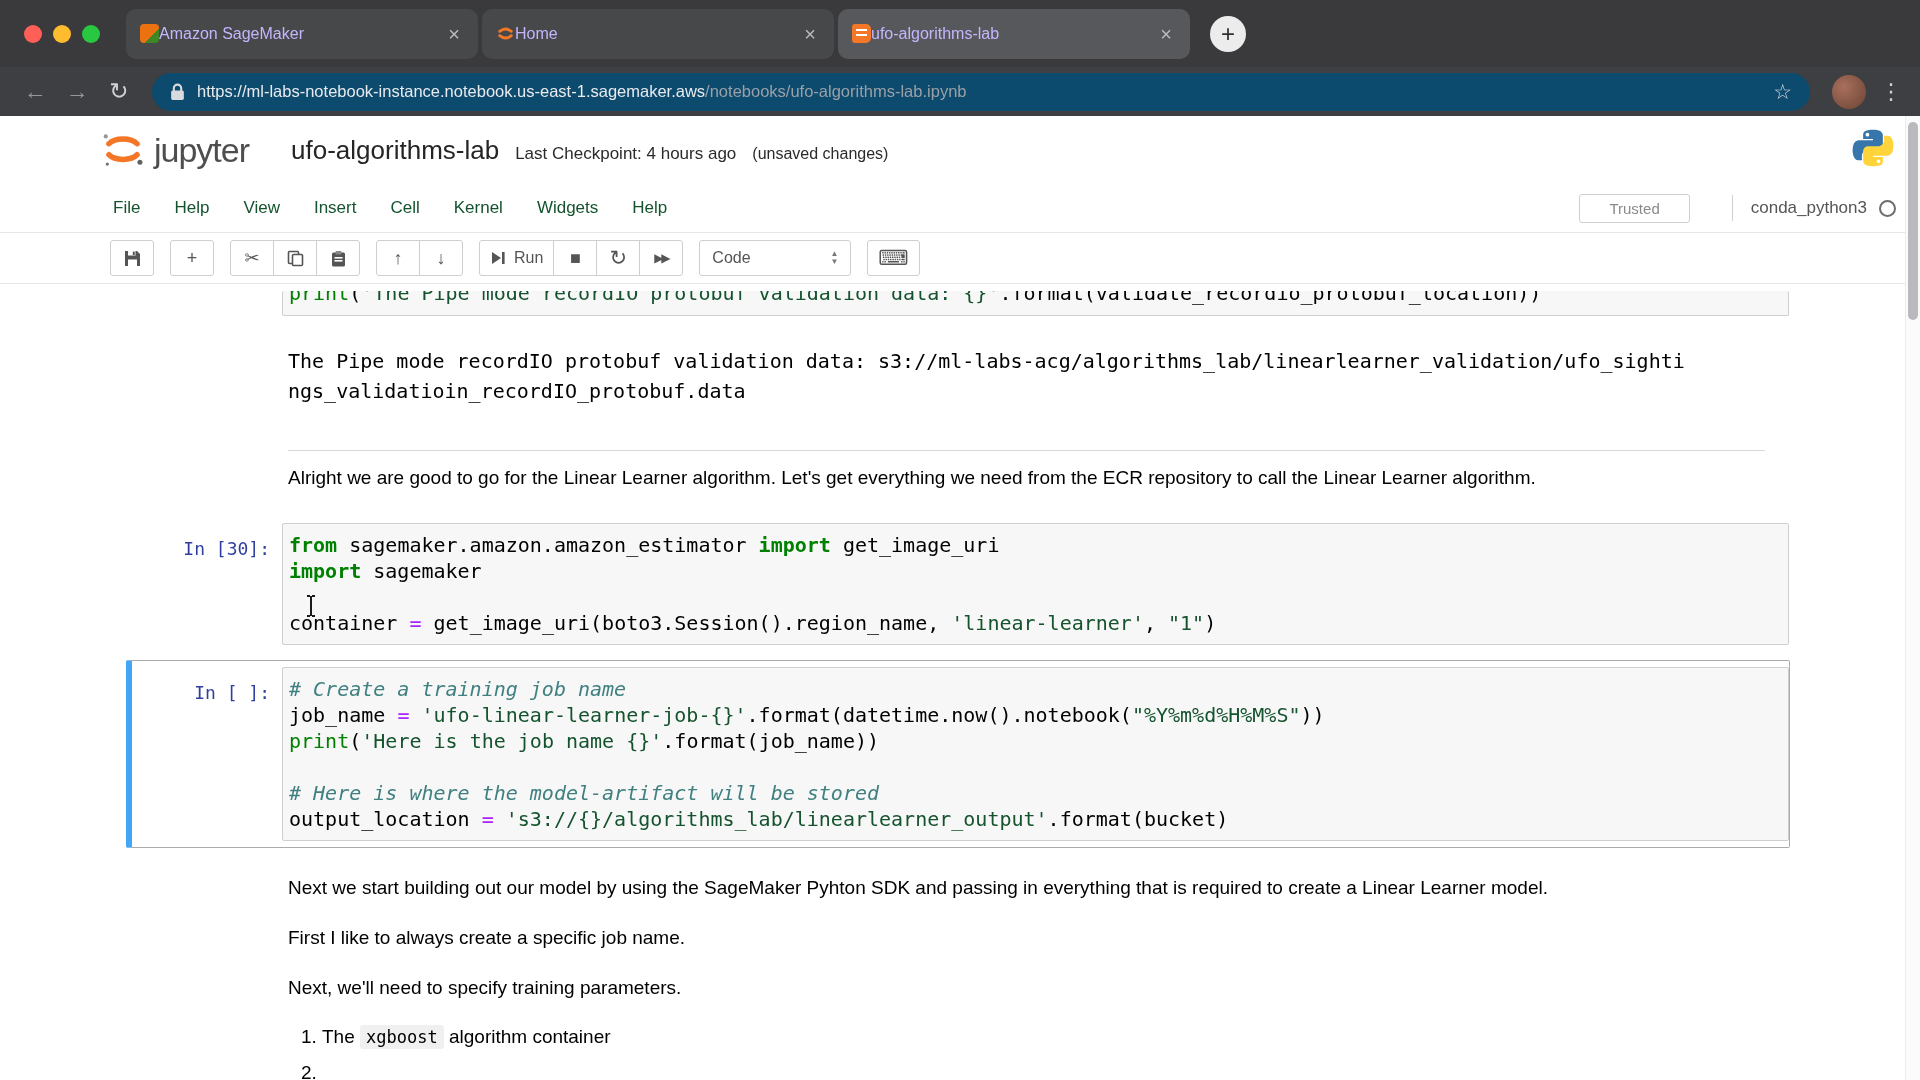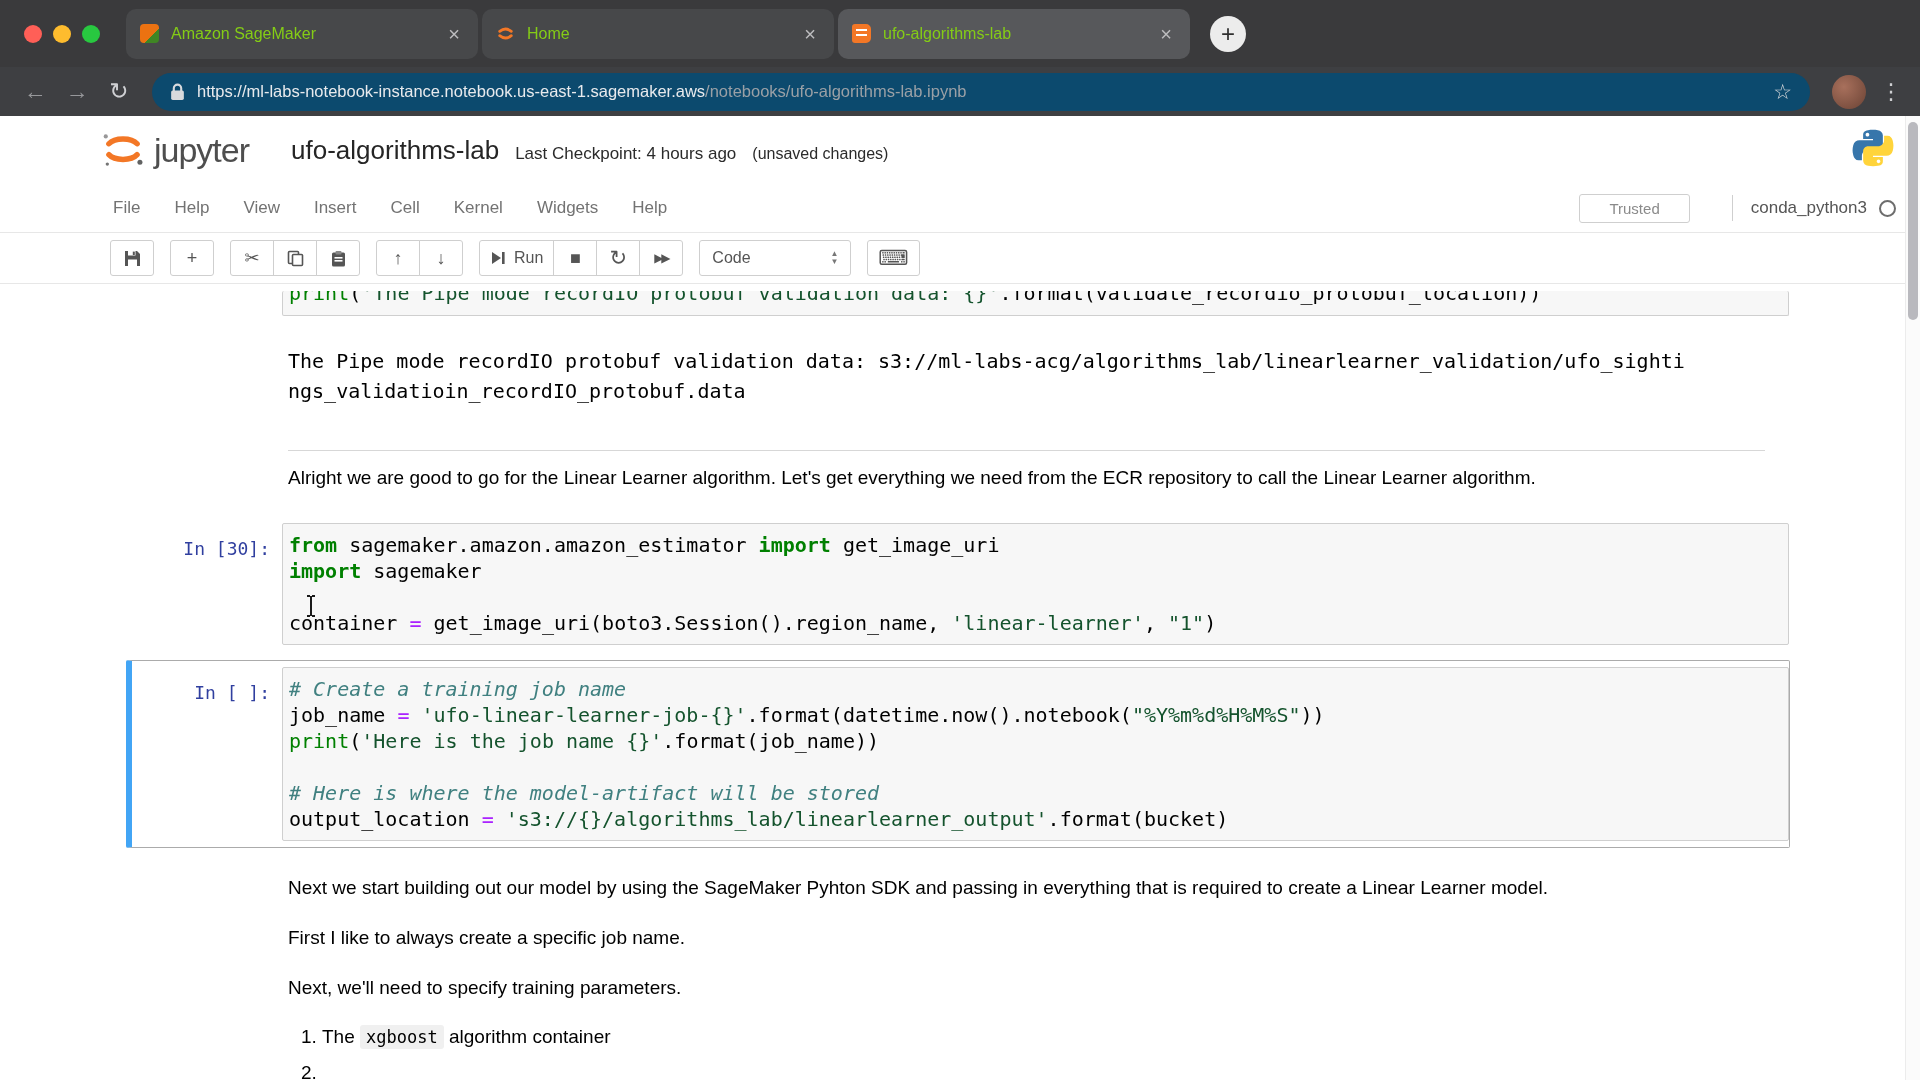--- a/index.html
+++ b/index.html
@@ -8,21 +8,21 @@
 
   
   .tabstrip { height:67px; background:#3a3a3c; display:flex; align-items:center; padding-left:24px; }
   .traffic { display:flex; gap:11px; margin-right:26px; }
   .light { width:18px; height:18px; border-radius:50%; }
   .light.red { background:#ff5f57; } .light.yellow { background:#febc2e; } .light.green { background:#28c840; }
   .tabs { display:flex; align-items:center; }
   .tab { width:352px; height:50px; background:#47484a; border-radius:10px; display:flex; align-items:center;
          padding:0 14px; margin-right:4px; }
   .tab.active { background:#57585b; }
-  .tab-title { flex:1; margin-left:12px; font-size:16px; color:#84cc16; white-space:nowrap; overflow:hidden; }
+  .tab-title { flex:1; margin-left:0; font-size:16px; color:#c4b5fd; white-space:nowrap; overflow:hidden; }
   .tab-close { color:#bdbdbf; font-size:20px; line-height:1; padding:2px 4px; cursor:default; }
   .newtab { width:36px; height:36px; margin-left:16px; border-radius:50%; background:#ececec; color:#2f2f2f;
             font-size:24px; display:flex; align-items:center; justify-content:center; }
   .fav { width:19px; height:19px; flex:0 0 auto; }
   .fav-sagemaker { border-radius:4px; background:linear-gradient(135deg,#ec7211 62%,#3f8624 62%); }
   .fav-book { background:#f37726; border-radius:3px 5px 5px 3px; position:relative; }
   .fav-book::before, .fav-book::after { content:""; position:absolute; left:4px; right:4px; height:2px; background:#fff; }
   .fav-book::before { top:5px; } .fav-book::after { top:10px; }
 
   .urlrow { height:49px; background:#3e3f42; display:flex; align-items:center; padding:0 14px; }
@@ -41,21 +41,21 @@
   .nb-header { height:68px; background:#fff; display:flex; align-items:center; padding:0 26px 0 100px; }
   .logo { display:flex; align-items:center; gap:8px; }
   .logo-text { font-size:34px; color:#4e4e4e; letter-spacing:-1px; }
   .title-block { margin-left:42px; display:flex; align-items:baseline; gap:16px; }
   .nb-title { font-size:26px; color:#252525; font-weight:500; }
   .nb-checkpoint { font-size:17px; color:#2b2b2b; }
   .nb-unsaved { font-size:16px; color:#2b2b2b; }
   .py-logo { margin-left:auto; }
 
   .nb-menu { height:49px; display:flex; align-items:center; padding:0 24px 0 96px; border-bottom:1px solid #e7e7e7; }
-  .menu-item { padding:0 17px; font-size:17px; color:#737373;text-align:center; }
+  .menu-item { padding:0 17px; font-size:17px; color:#14532d;text-align:center; }
   .menu-right { margin-left:auto; display:flex; align-items:center; }
   .trusted { border:1px solid #cfcfcf; border-radius:3px; padding:5px 29px; font-size:15px; color:#8a8a8a; }
   .kernel-sep { width:1px; height:26px; background:#cfcfcf; margin:0 18px 0 42px; }
   .kernel-name { font-size:17px; color:#555; }
   .kernel-circle { width:17px; height:17px; border:2px solid #6d6d6d; border-radius:50%; margin-left:12px; }
 
   .nb-toolbar { height:51px; display:flex; align-items:center; padding-left:110px; border-bottom:1px solid #e7e7e7; }
   .btn-group { display:flex; margin-right:16px; }
   .tb-btn { min-width:44px; height:36px; background:#fff; border:1px solid #cfcfcf; color:#555;
             display:flex; align-items:center; justify-content:center; font-size:18px; padding:0 10px; }

